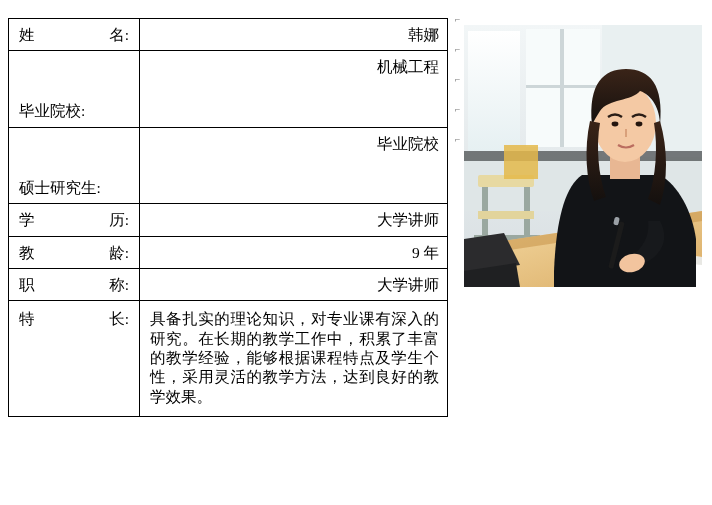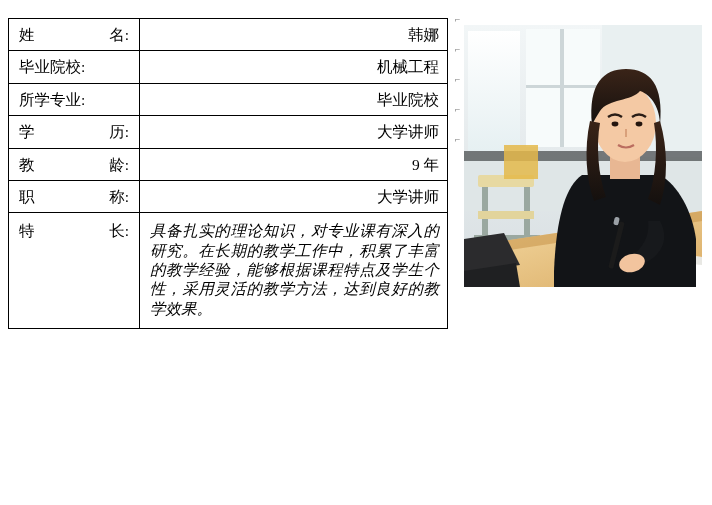--- a/index.html
+++ b/index.html
@@ -40,35 +40,35 @@
     white-space: nowrap;
     letter-spacing: 0px;
   }
   .label-inner {
     display: flex;
     justify-content: space-between;
     padding-right: 2px;
   }
   .label-inner.compact {
     display: block;
+    margin-top: 44px;
   }
   .value {
     font-size: 15.5px;
     text-align: right;
   }
   .special-row td {
     padding-top: 8px;
     padding-bottom: 10px;
   }
   .long-text {
     font-size: 15.5px;
     line-height: 1.95;
     text-align: justify;
     text-justify: inter-ideograph;
-    font-style: italic;
   }
   
   .photo {
     position: absolute;
     left: 464px;
     top: 25px;
     width: 238px;
     height: 262px;
     overflow: hidden;
     background: #cfd6d8;
@@ -111,21 +111,21 @@
         <td class="label">
           <div class="label-inner compact">
             <span>毕业院校:</span>
           </div>
         </td>
         <td class="value">机械工程</td>
       </tr>
       <tr>
         <td class="label">
           <div class="label-inner compact">
-            <span>所学专业:</span>
+            <span>硕士研究生:</span>
           </div>
         </td>
         <td class="value">毕业院校</td>
       </tr>
       <tr>
         <td class="label">
           <div class="label-inner">
             <span>学</span>
             <span>历:</span>
           </div>

